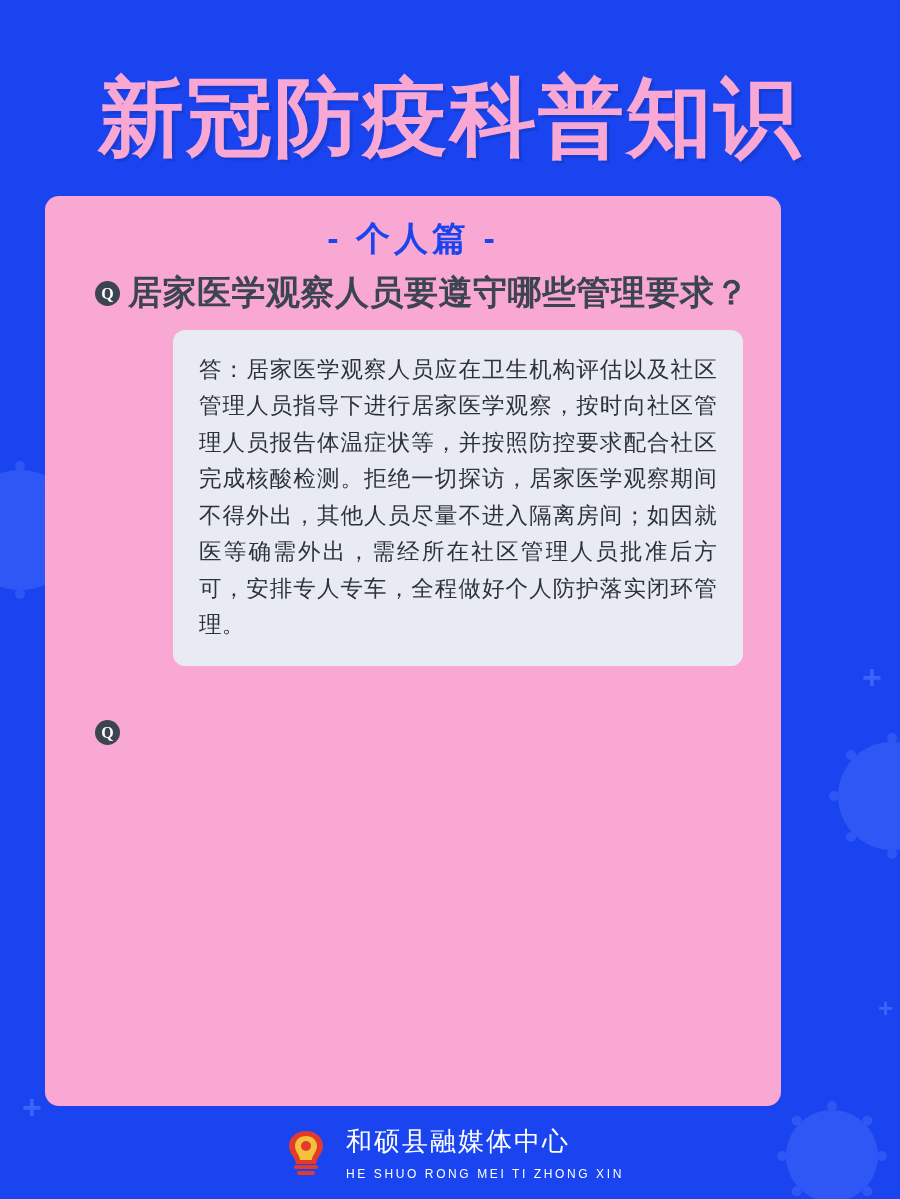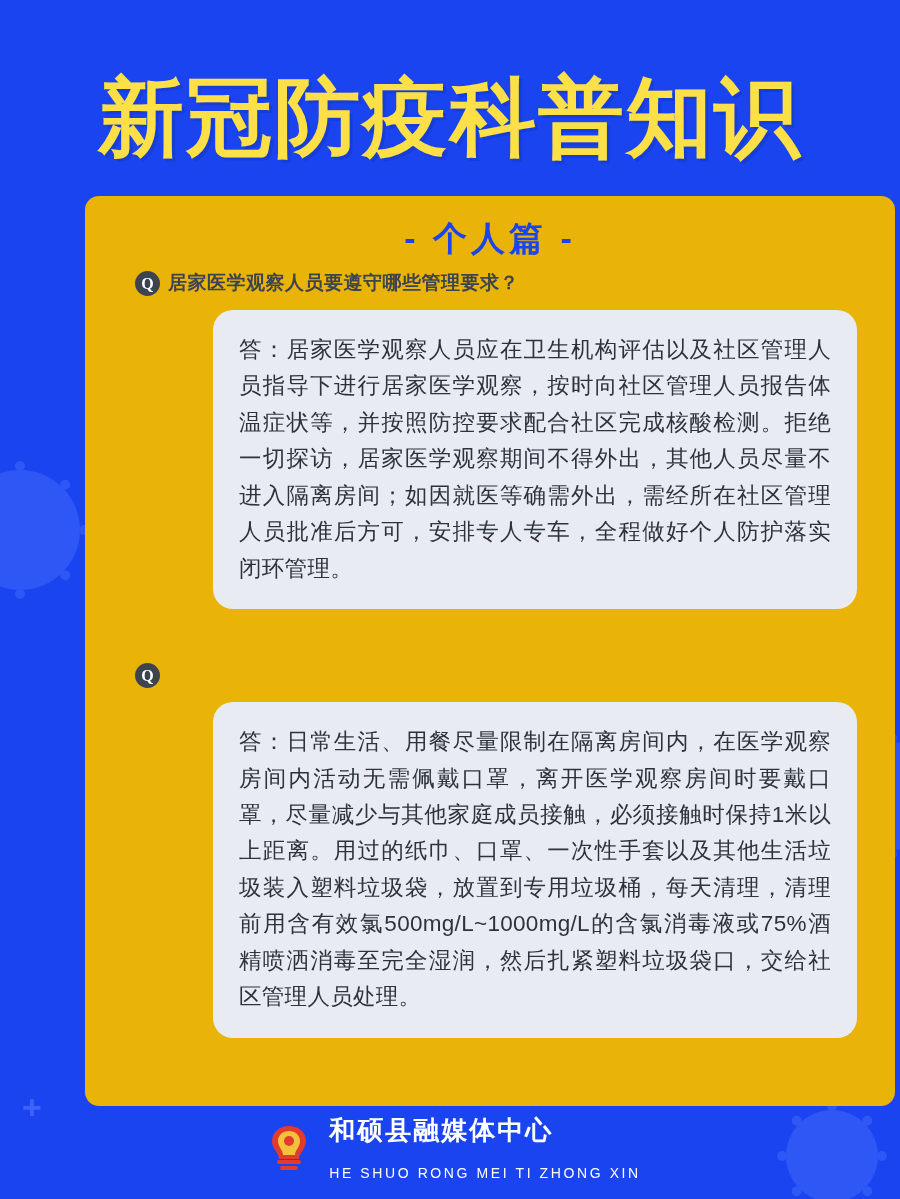--- a/index.html
+++ b/index.html
@@ -76,39 +76,38 @@
     position: relative;
     z-index: 2;
     text-align: center;
     padding-top: 74px;
   }
   .main-title {
     font-family: "DejaVu Serif", "Liberation Serif", serif;
     font-weight: bold;
     font-size: 86px;
     line-height: 1;
-    color: #fde047;
+    color: #f9a8d4;
     letter-spacing: 2px;
     text-shadow: 3px 3px 0 rgba(0,0,0,0.10);
     white-space: nowrap;
   }
 
   
   .card {
     position: absolute;
     left: 45px;
     top: 196px;
-    width: 810px;
+    width: 736px;
     height: 910px;
-    background: #eab308;
+    background: #f9a8d4;
     border-radius: 14px;
     z-index: 2;
     box-sizing: border-box;
     padding: 14px 28px 20px 28px;
-    margin-left: 40px;
   }
   .subtitle {
     text-align: center;
     color: #1a44f0;
     font-size: 34px;
     font-weight: bold;
     letter-spacing: 4px;
     margin: 6px 0 8px 0;
     font-family: "Liberation Sans", sans-serif;
   }
@@ -136,28 +135,28 @@
     color: #ffffff;
     font-size: 16px;
     font-weight: bold;
     line-height: 25px;
     text-align: center;
     font-family: "Liberation Serif", serif;
     margin-right: 8px;
   }
   .question-text {
     color: #3c4450;
-    font-size: 19px;
+    font-size: 34px;
     font-weight: bold;
     letter-spacing: 0.5px;
   }
 
   .answer-box {
     background: #e9ebf2;
-    border-radius: 20px;
+    border-radius: 12px;
     margin: 0 10px 0 100px;
     padding: 22px 26px 22px 26px;
   }
   .answer-box.wide { margin-left: 100px; }
   .answer-text {
     color: #2d333d;
     font-size: 22.5px;
     line-height: 1.62;
     text-align: justify;
     letter-spacing: 0.3px;
@@ -180,29 +179,29 @@
   .footer-logo {
     width: 60px;
     height: 52px;
     margin-right: 10px;
     position: relative;
   }
   .footer-text { text-align: left; }
   .footer-cn {
     color: #ffffff;
     font-size: 26px;
-    font-weight: bold;
+    font-weight: normal;
     letter-spacing: 2px;
     line-height: 1.1;
   }
   .footer-en {
     color: #ffffff;
-    font-size: 14px;
+    font-size: 12px;
     letter-spacing: 2.6px;
-    margin-top: 20px;
+    margin-top: 11px;
   }
 </style>
 </head>
 <body>
 
 <div class="virus" style="left:-40px; top:470px; width:120px; height:120px;">
   <div class="spikes">
     <i style="transform:rotate(0deg)"></i>
       <i style="transform:rotate(45deg)"></i>
       <i style="transform:rotate(90deg)"></i>
@@ -260,23 +259,20 @@
       <div class="answer-text">答：居家医学观察人员应在卫生机构评估以及社区管理人员指导下进行居家医学观察，按时向社区管理人员报告体温症状等，并按照防控要求配合社区完成核酸检测。拒绝一切探访，居家医学观察期间不得外出，其他人员尽量不进入隔离房间；如因就医等确需外出，需经所在社区管理人员批准后方可，安排专人专车，全程做好个人防护落实闭环管理。</div>
     </div>
   </div>
 
   <div class="spacer-1"></div>
 
   <div class="qa-block">
     <div class="question-row">
       <div class="q-badge">Q</div>
     </div>
-    <div class="answer-box wide">
-      <div class="answer-text">答：日常生活、用餐尽量限制在隔离房间内，在医学观察房间内活动无需佩戴口罩，离开医学观察房间时要戴口罩，尽量减少与其他家庭成员接触，必须接触时保持1米以上距离。用过的纸巾、口罩、一次性手套以及其他生活垃圾装入塑料垃圾袋，放置到专用垃圾桶，每天清理，清理前用含有效氯500mg/L~1000mg/L的含氯消毒液或75%酒精喷洒消毒至完全湿润，然后扎紧塑料垃圾袋口，交给社区管理人员处理。</div>
-    </div>
   </div>
 </div>
 
 <div class="footer">
   <div class="footer-logo">
     <svg viewBox="0 0 60 52" width="60" height="52" aria-hidden="true">
       <path d="M30 3 C21 3 13 9 13 18 C13 26 20 30 20 36 L40 36 C40 30 47 26 47 18 C47 9 39 3 30 3 Z" fill="#e23b2e"></path>
       <path d="M30 8 C24 8 19 12 19 18 C19 24 24 27 24 32 L36 32 C36 27 41 24 41 18 C41 12 36 8 30 8 Z" fill="#f4c13a"></path>
       <rect x="18" y="37" width="24" height="4" rx="2" fill="#e23b2e"></rect>
       <rect x="21" y="43" width="18" height="4" rx="2" fill="#e23b2e"></rect>

